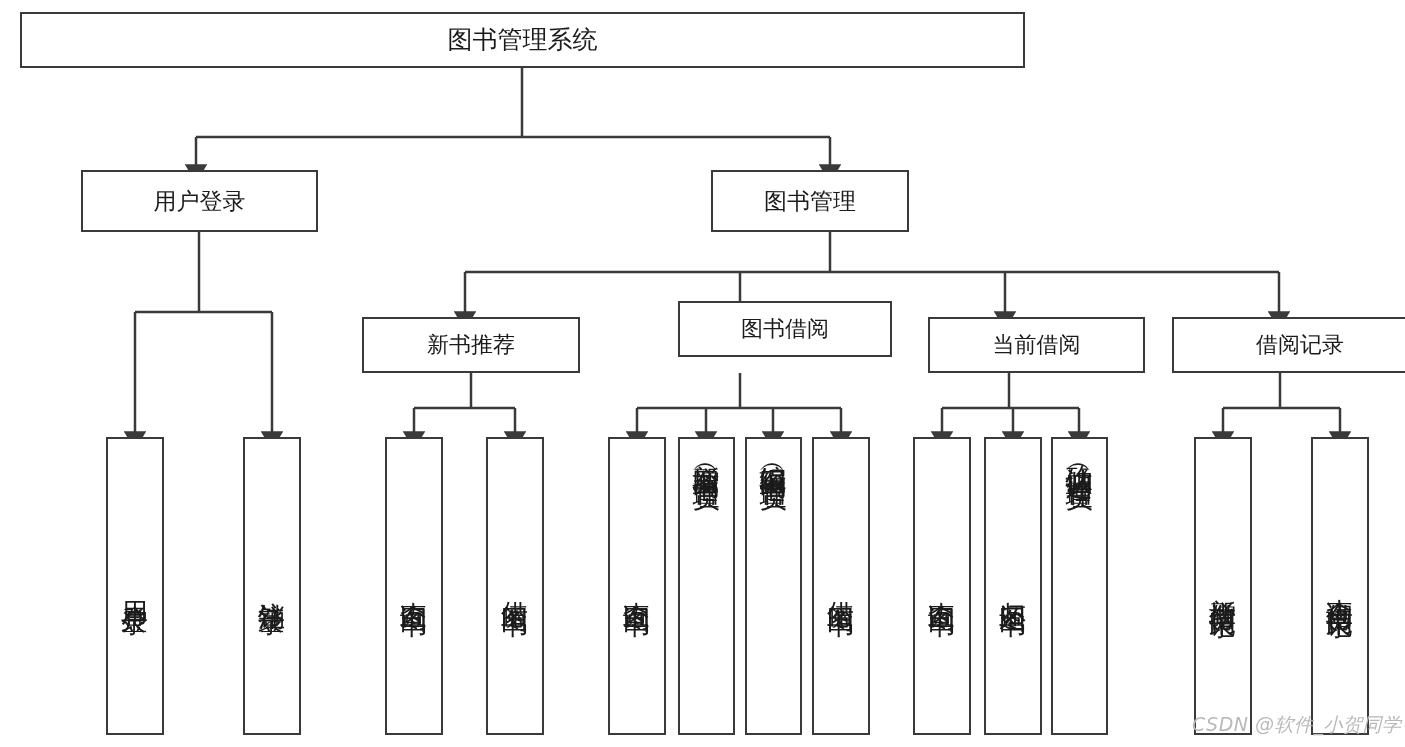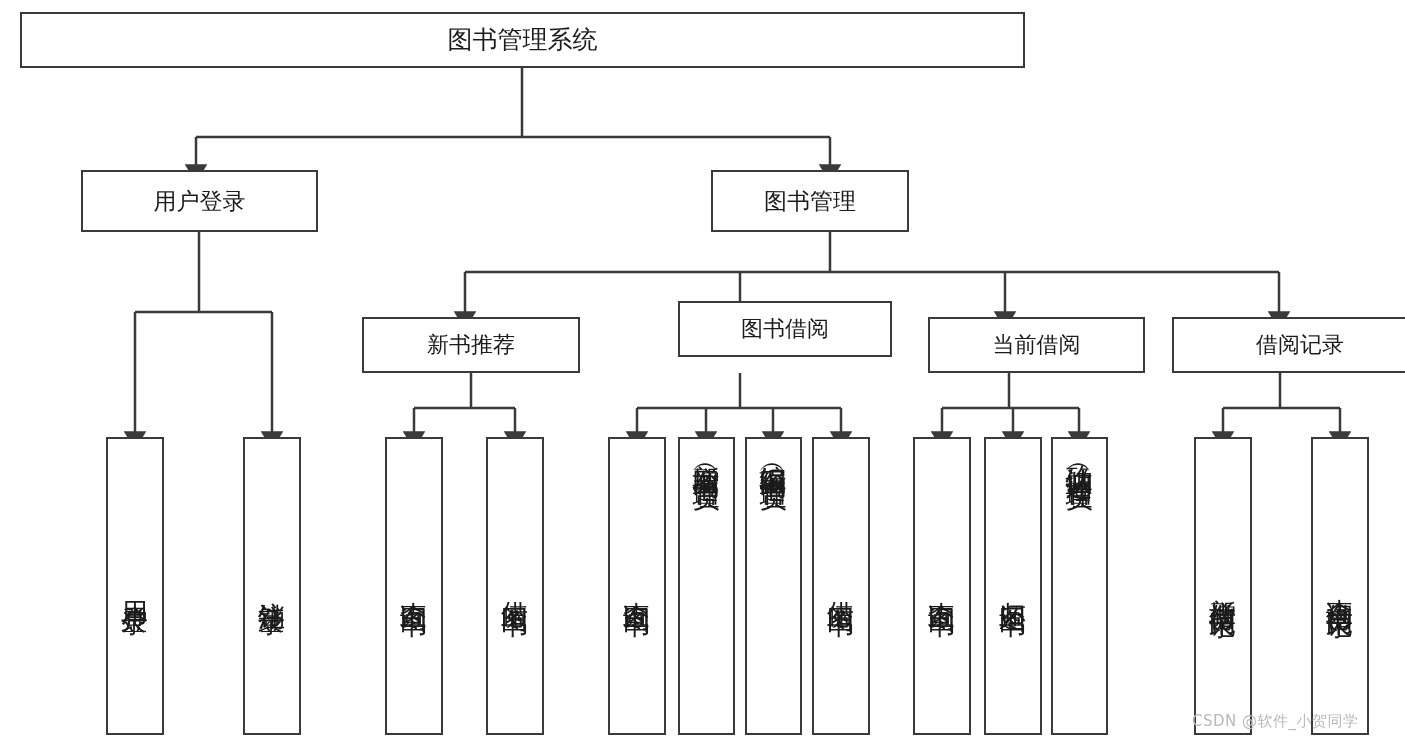--- a/index.html
+++ b/index.html
@@ -69,24 +69,25 @@
     margin-top: 0;
   }
   .leaf-mid {
     align-items: center;
     padding-top: 0;
   }
   .watermark {
     position: absolute;
     left: 1192px;
     top: 712px;
-    font-size: 15px;
+    font-size: 19px;
     color: #b9b9b9;
     white-space: nowrap;
     letter-spacing: 0.5px;
+    font-style: italic;
   }
 </style>
 </head>
 <body>
 
 <div id="diagram-root">
 
   <svg id="diagram-svg" viewBox="0 0 1405 747" xmlns="http://www.w3.org/2000/svg">
     <defs>
       <marker id="arrowhead" markerWidth="9" markerHeight="9" refX="1.5" refY="4.5" orient="auto" markerUnits="strokeWidth">

